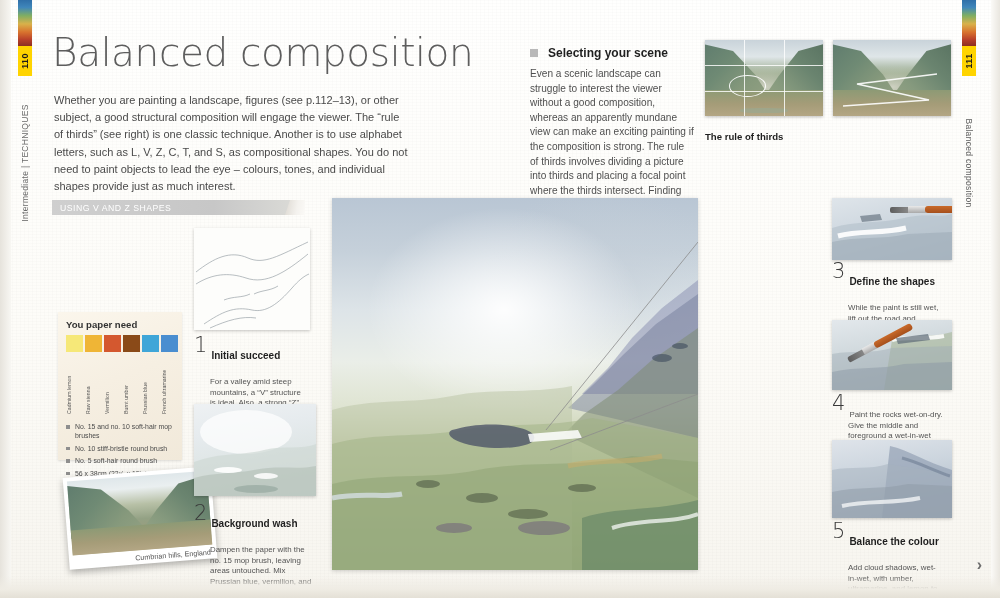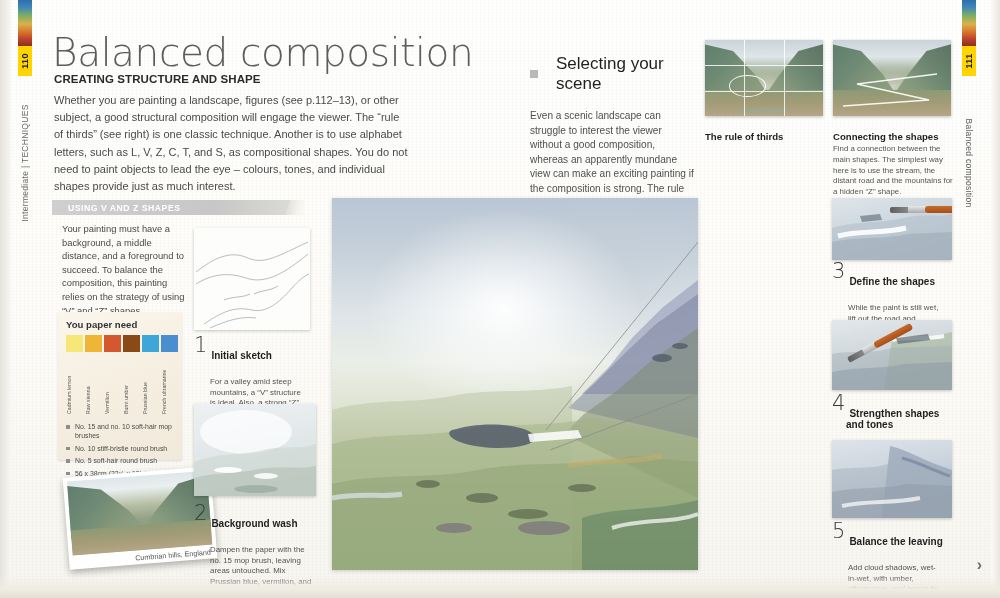--- a/index.html
+++ b/index.html
@@ -61,21 +61,21 @@
   }
   .intro{
     position:absolute;left:54px;top:92px;width:355px;
     font-size:11px;line-height:17.2px;color:#4a4a4a;
   }
 
   
   .sys{position:absolute;left:530px;top:42px;width:165px;}
   .sys-head{display:flex;align-items:center;gap:6px;margin-bottom:3px;}
   .sq{width:8px;height:8px;background:#b9b9b9;flex:none;}
-  .sys-head h3{margin:12px;font-size:17px;font-weight:normal;color:#1f1f1f;}
+  .sys-head h3{margin:4px;font-size:12px;font-weight:bold;color:#1f1f1f;}
   .sys p{margin:0;font-size:10.1px;line-height:14.6px;color:#4f4f4f;}
 
   
   .photo{position:absolute;box-shadow:0 1px 3px rgba(0,0,0,.25);}
   .ph1{left:705px;top:40px;width:118px;height:76px;}
   .ph2{left:833px;top:40px;width:118px;height:76px;}
   .valleyA{
     width:100%;height:100%;position:relative;overflow:hidden;
     background:
       radial-gradient(ellipse 60% 40% at 50% 62%, #cfd2c2 0%, rgba(207,210,194,0) 70%),
@@ -106,21 +106,21 @@
   .cap p{margin:0;font-size:7.9px;line-height:10.8px;color:#555;}
   .cap1{left:705px;top:131px;}
   .cap2{left:833px;top:131px;}
 
   
   .band{
     position:absolute;left:52px;top:200px;width:249px;height:15px;
     background:linear-gradient(90deg,#cfcfcf 0%,#c7c7c7 65%,#dcdcd8 100%);
     display:flex;align-items:center;
   }
-  .band span{font-size:8.7px;font-weight:bold;color:#ffffff;letter-spacing:.5px;margin-left:16px;}
+  .band span{font-size:8.7px;font-weight:normal;color:#ffffff;letter-spacing:.5px;margin-left:8px;}
   .band:after{content:"";position:absolute;right:-4px;top:0;width:20px;height:15px;
     background:linear-gradient(100deg,#ddd9d2 0%,#f4f2ee 60%,#fbfaf7 100%);
     clip-path:polygon(25% 0,100% 0,100% 100%,0 100%);}
 
   .intro2{position:absolute;left:62px;top:222px;width:128px;font-size:9.4px;line-height:13.6px;color:#4a4a4a;}
 
   
   .ywn{position:absolute;left:58px;top:312px;width:124px;height:148px;
     background:linear-gradient(160deg,#fbf6ec 0%,#f6efe2 45%,#f1e9da 100%);
     box-shadow:0 1px 2px rgba(0,0,0,.12);}
@@ -218,21 +218,20 @@
     <div class="colorstrip"></div>
     <div class="numbox">
       <span>111</span>
     </div>
     <div class="vtext">
       <span>Balanced composition</span>
     </div>
   </div>
 
   <div class="title">Balanced composition</div>
-  <div class="subtitle">CREATING STRUCTURE AND SHAPE</div>
   <div class="intro">Whether you are painting a landscape, figures (see p.112–13), or other subject, a good structural composition will engage the viewer. The “rule of thirds” (see right) is one classic technique. Another is to use alphabet letters, such as L, V, Z, C, T, and S, as compositional shapes. You do not need to paint objects to lead the eye – colours, tones, and individual shapes provide just as much interest.</div>
 
   <div class="sys">
     <div class="sys-head">
       <span class="sq"></span>
       <h3>Selecting your scene</h3>
     </div>
     <p>Even a scenic landscape can struggle to interest the viewer without a good composition, whereas an apparently mundane view can make an exciting painting if the composition is strong. The rule of thirds involves dividing a picture into thirds and placing a focal point where the thirds intersect. Finding other shapes to lead the eye will help you to arrive at a scene that will engage the viewer’s eye.</p>
   </div>
 
@@ -261,29 +260,24 @@
         <svg viewBox="0 0 118 76" preserveAspectRatio="none">
           <polyline points="10,66 96,60 24,44 104,34" fill="none" stroke="#ffffff" stroke-width="1.3" opacity=".9"></polyline>
         </svg>
       </div>
     </div>
   </div>
 
   <div class="cap cap1">
     <h4>The rule of thirds</h4>
   </div>
-  <div class="cap cap2">
-    <h4>Connecting the shapes</h4>
-    <p>Find a connection between the main shapes. The simplest way here is to use the stream, the distant road and the mountains for a hidden “Z” shape.</p>
-  </div>
 
   <div class="band">
     <span>USING V AND Z SHAPES</span>
   </div>
-  <div class="intro2">Your painting must have a background, a middle distance, and a foreground to succeed. To balance the composition, this painting relies on the strategy of using “V” and “Z” shapes.</div>
 
   <div class="ywn">
     <h4>You paper need</h4>
     <div class="swatches">
       <div class="sw">
         <i style="background:#f6e878"></i>
         <span>Cadmium lemon</span>
       </div>
       <div class="sw">
         <i style="background:#efb536"></i>
@@ -330,21 +324,21 @@
         <path d="M2,56 C18,46 34,44 52,50 C72,57 92,44 114,26"></path>
         <path d="M10,96 C28,84 40,78 58,82 C72,85 84,76 98,60 C104,53 110,48 115,46"></path>
         <path d="M16,100 C34,92 48,88 62,90"></path>
         <path d="M60,66 C68,62 76,63 84,58"></path>
         <path d="M30,72 C40,68 48,70 56,66"></path>
       </g>
     </svg>
   </div>
   <div class="step s1">
     <span class="num">1</span>
-    <h4>Initial sketch</h4>
+    <h4>Initial succeed</h4>
     <p>For a valley amid steep mountains, a “V” structure is ideal. Also, a strong “Z” composition connects the foreground stream, the middle-distance rocks, and the background mountain.</p>
   </div>
 
   <div class="thumb th2">
     <svg viewBox="0 0 122 92" preserveAspectRatio="none">
       <ellipse cx="52" cy="28" rx="46" ry="22" fill="#ffffff" opacity=".72"></ellipse>
       <path d="M0,58 C26,48 46,52 70,46 C90,41 108,46 122,40 L122,92 L0,92 Z" fill="#cfd8d4" opacity=".7"></path>
       <path d="M0,74 C22,68 40,70 60,66 C84,61 104,66 122,62 L122,92 L0,92 Z" fill="#aebcb2" opacity=".55"></path>
       <ellipse cx="34" cy="66" rx="14" ry="3" fill="#fff" opacity=".9"></ellipse>
       <ellipse cx="72" cy="72" rx="12" ry="3" fill="#fff" opacity=".85"></ellipse>
@@ -424,34 +418,33 @@
       <path d="M64,18 L96,14 L98,20 L66,24 Z" fill="#5d6a76" opacity=".7"></path>
     </svg>
     <div class="brush" style="left:14%;top:50%;width:60%;height:18%;transform:rotate(-28deg);transform-origin:left center;">
       <div class="tip" style="left:0;top:2px;width:26%;"></div>
       <div class="ferr" style="left:24%;top:1px;width:20%;"></div>
       <div class="handle" style="left:42%;top:1px;width:58%;"></div>
     </div>
   </div>
   <div class="step s4">
     <span class="num">4</span>
-    <h4>Strengthen shapes and tones</h4>
     <p>Paint the rocks wet-on-dry. Give the middle and foreground a wet-in-wet wash of ultramarine, lemon, and umber.</p>
   </div>
 
   <div class="thumb th5">
     <svg viewBox="0 0 120 78" preserveAspectRatio="none">
       <path d="M58,6 C76,10 94,22 120,30 L120,78 L50,78 Z" fill="#8f9cb0" opacity=".65"></path>
       <path d="M0,30 C20,26 38,30 56,24 L120,34 L120,78 L0,78 Z" fill="#a6b2bd" opacity=".5"></path>
       <path d="M0,52 C26,46 50,50 76,44 L120,46 L120,78 L0,78 Z" fill="#8d9aa6" opacity=".5"></path>
       <path d="M10,66 C36,60 60,64 88,58" stroke="#ffffff" stroke-width="4" fill="none" opacity=".7"></path>
       <path d="M70,18 C86,22 100,30 118,36" stroke="#6e7d92" stroke-width="3" fill="none" opacity=".6"></path>
     </svg>
   </div>
   <div class="step s5">
     <span class="num">5</span>
-    <h4>Balance the leaving</h4>
+    <h4>Balance the colour</h4>
     <p>Add cloud shadows, wet-in-wet, with umber, ultramarine, and lemon to the upper part of the mountain on the right to balance the composition.</p>
   </div>
 
   <div class="arrow">›</div>
   <div class="bottom-edge"></div>
 </div>
 
 </body></html>

